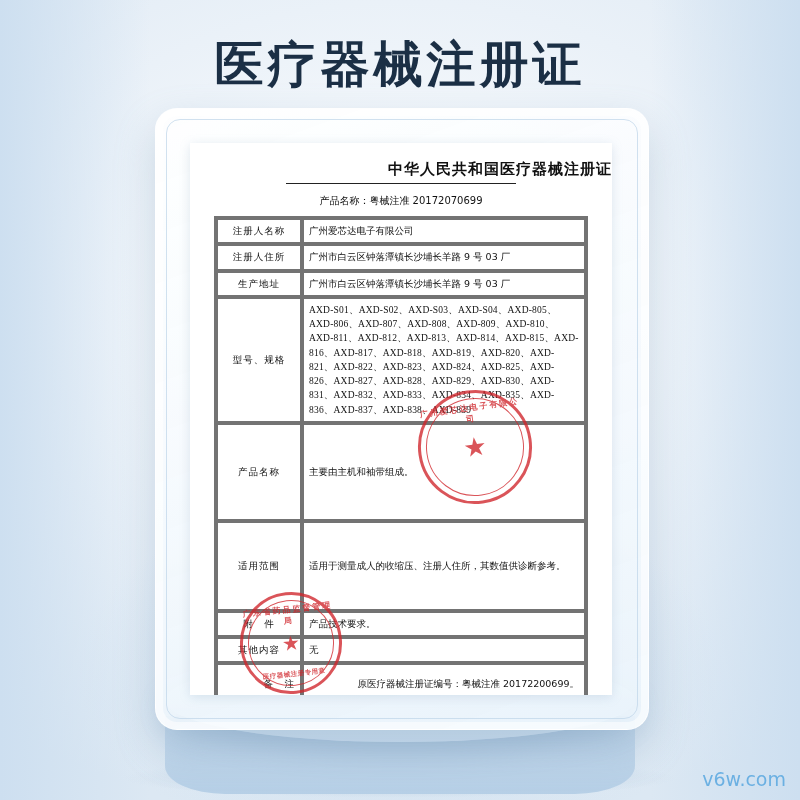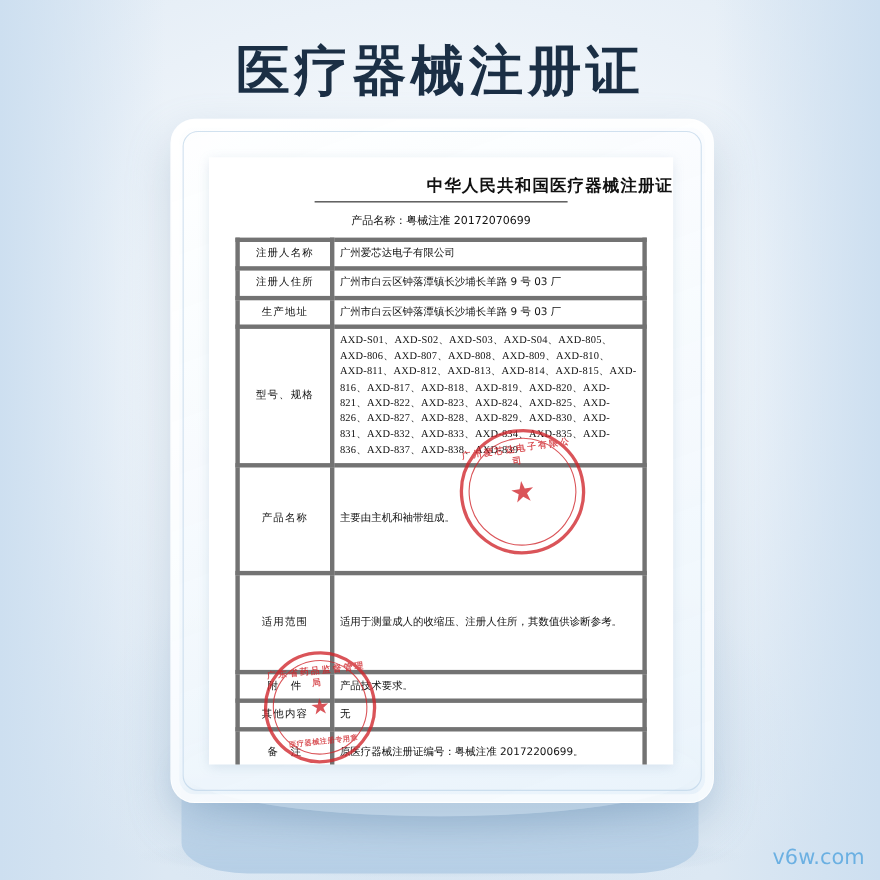--- a/index.html
+++ b/index.html
@@ -96,21 +96,21 @@
     width:72px;text-align:center;letter-spacing:1px;font-size:9.5px;
   }
   td.val{padding-left:7px;}
   td.val-models{
     font-size:8px;line-height:1.65;letter-spacing:.2px;vertical-align:middle;
     padding-top:6px;padding-bottom:6px;
   }
   tr.h-models td{height:74px;font-family:Liberation Serif, serif;}
   tr.h-struct td{height:86px;}
   tr.h-scope td{height:78px;}
-  tr.h-note td{height:30px;}
+  tr.h-note td{height:30px;text-align:right;}
 
   
   .seal{
     position:absolute;border:3px solid #d0252b;border-radius:50%;
     color:#d0252b;opacity:.78;
     display:flex;align-items:center;justify-content:center;
     pointer-events:none;
   }
   .seal-1{width:108px;height:108px;left:228px;top:230px;transform:rotate(-8deg);}
   .seal-2{width:96px;height:96px;left:50px;top:432px;transform:rotate(-6deg);}

